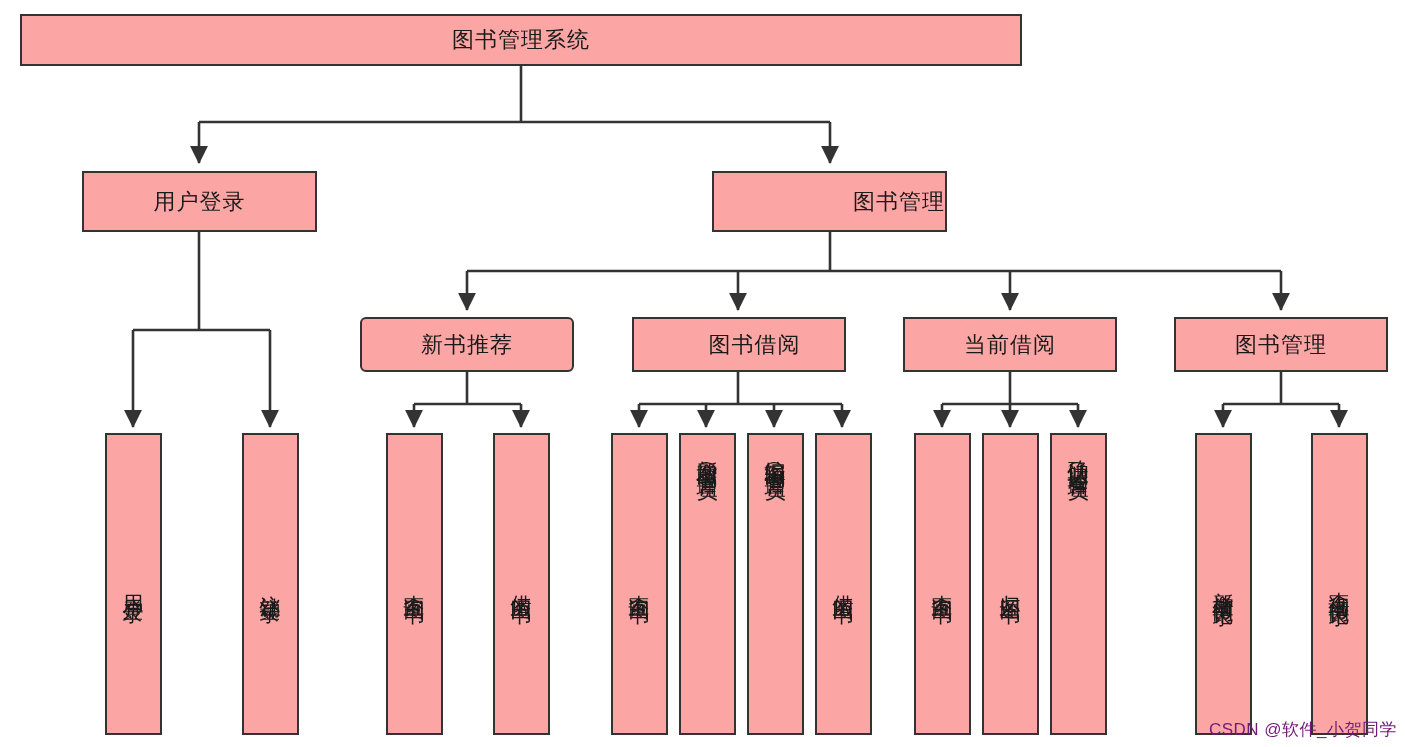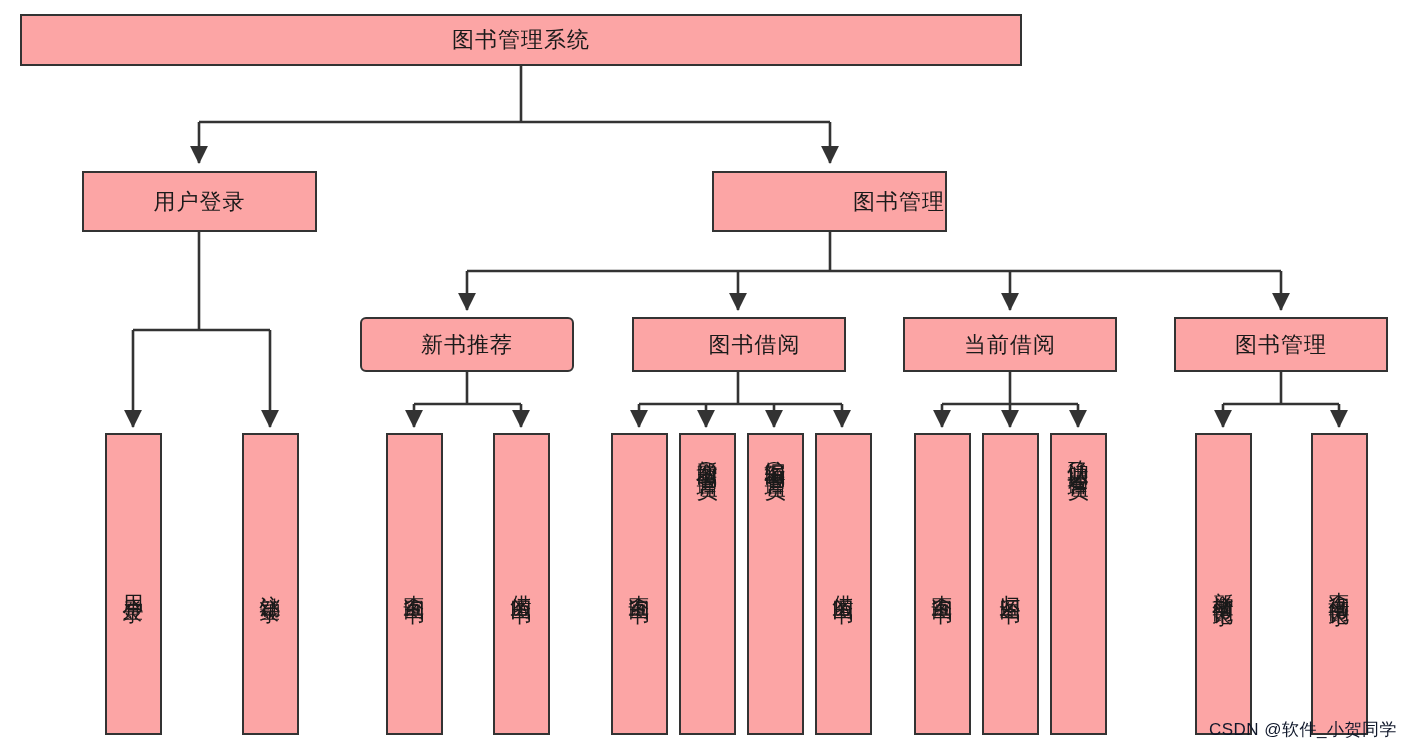--- a/index.html
+++ b/index.html
@@ -63,21 +63,21 @@
   }
   .node.vert.centered {
     align-items: center;
     padding-top: 0;
   }
   .watermark {
     position: absolute;
     right: 8px;
     bottom: 6px;
     font-size: 17px;
-    color: #0f172a;
+    color: #701a75;
     white-space: nowrap;
     letter-spacing: 0.5px;
   }
 </style>
 </head>
 <body>
 
 <div id="diagram-root">
 
   <svg id="wires" viewBox="0 0 1405 747" xmlns="http://www.w3.org/2000/svg">

